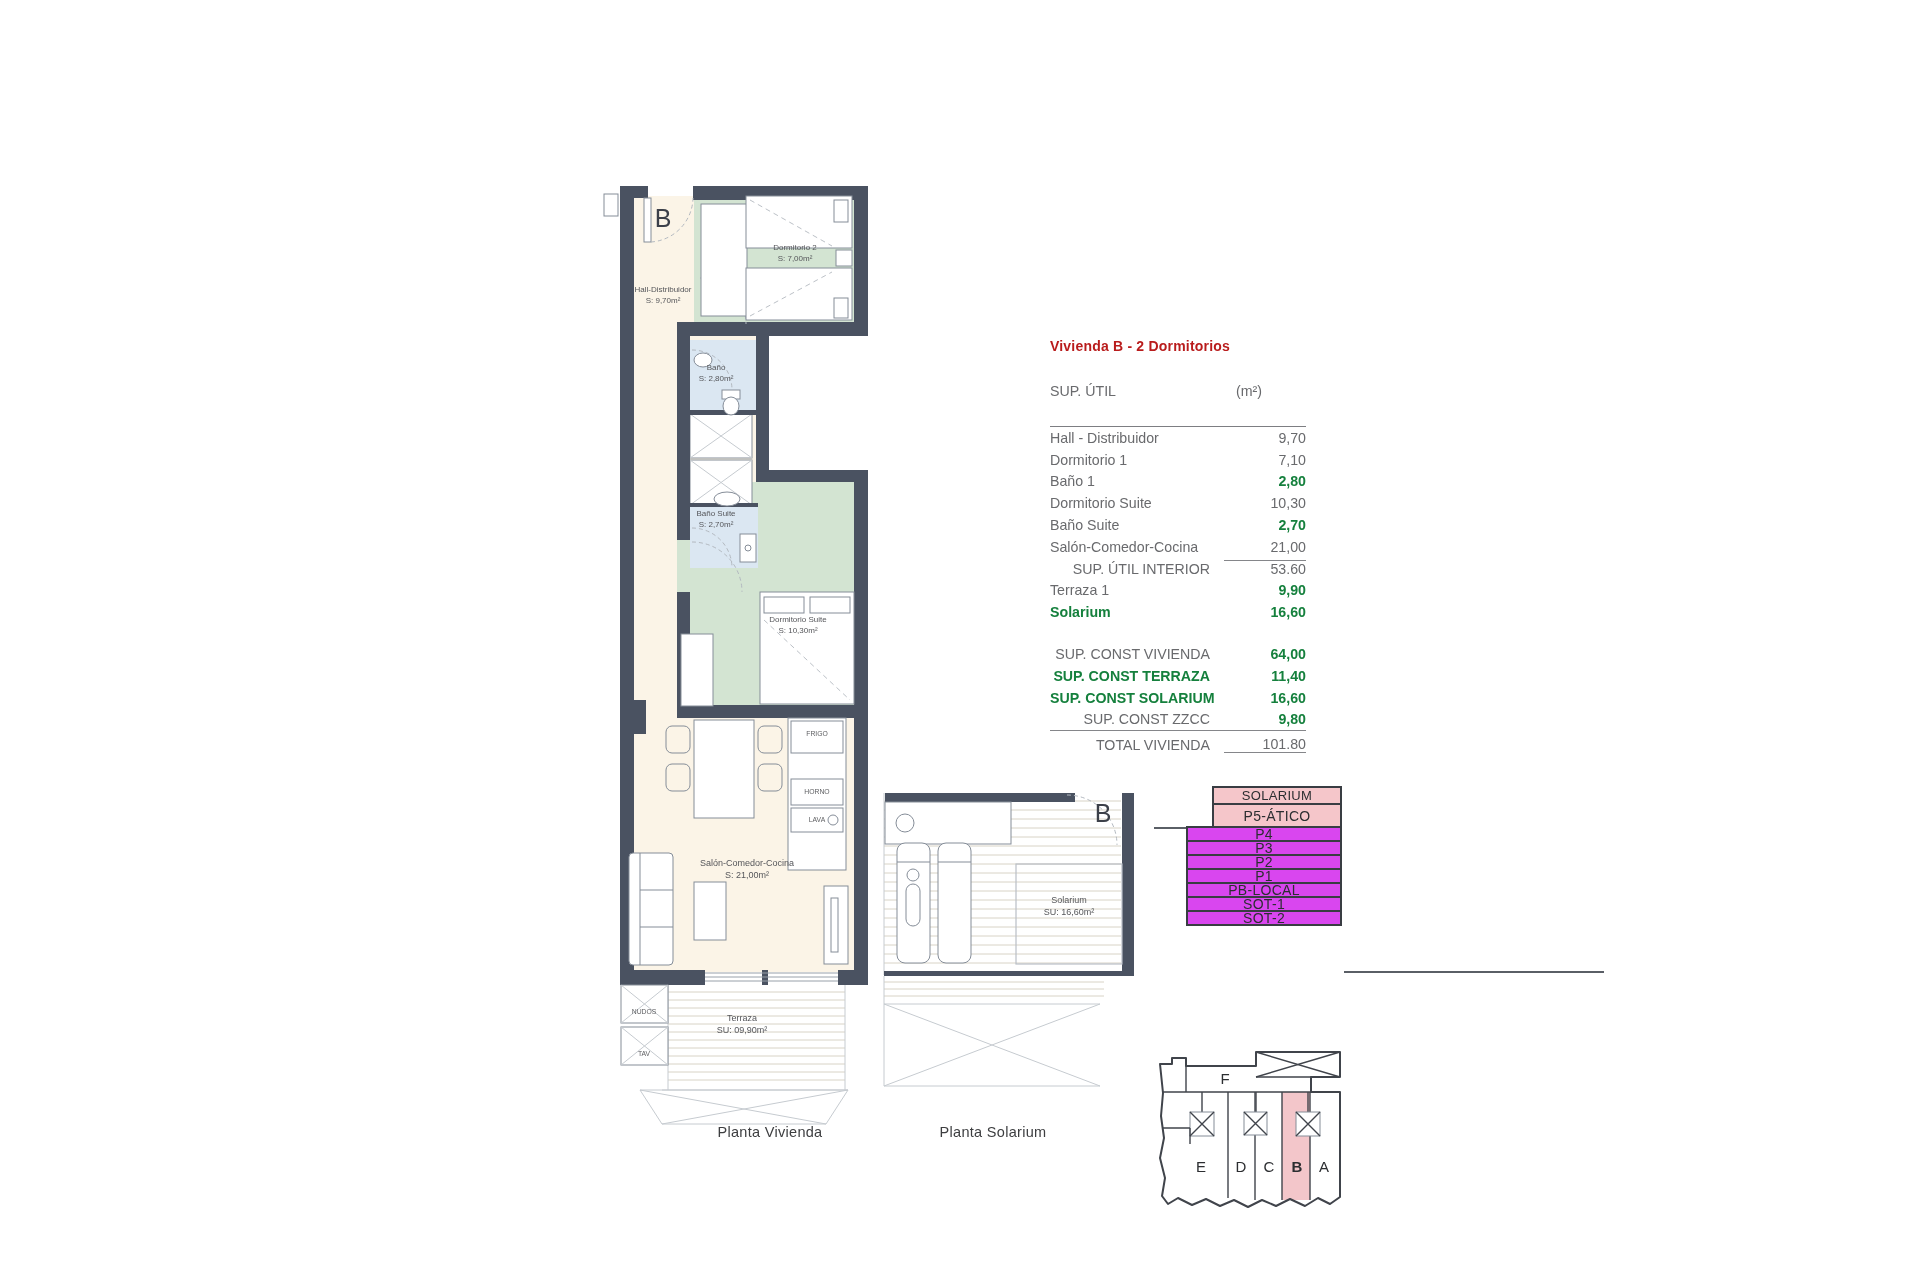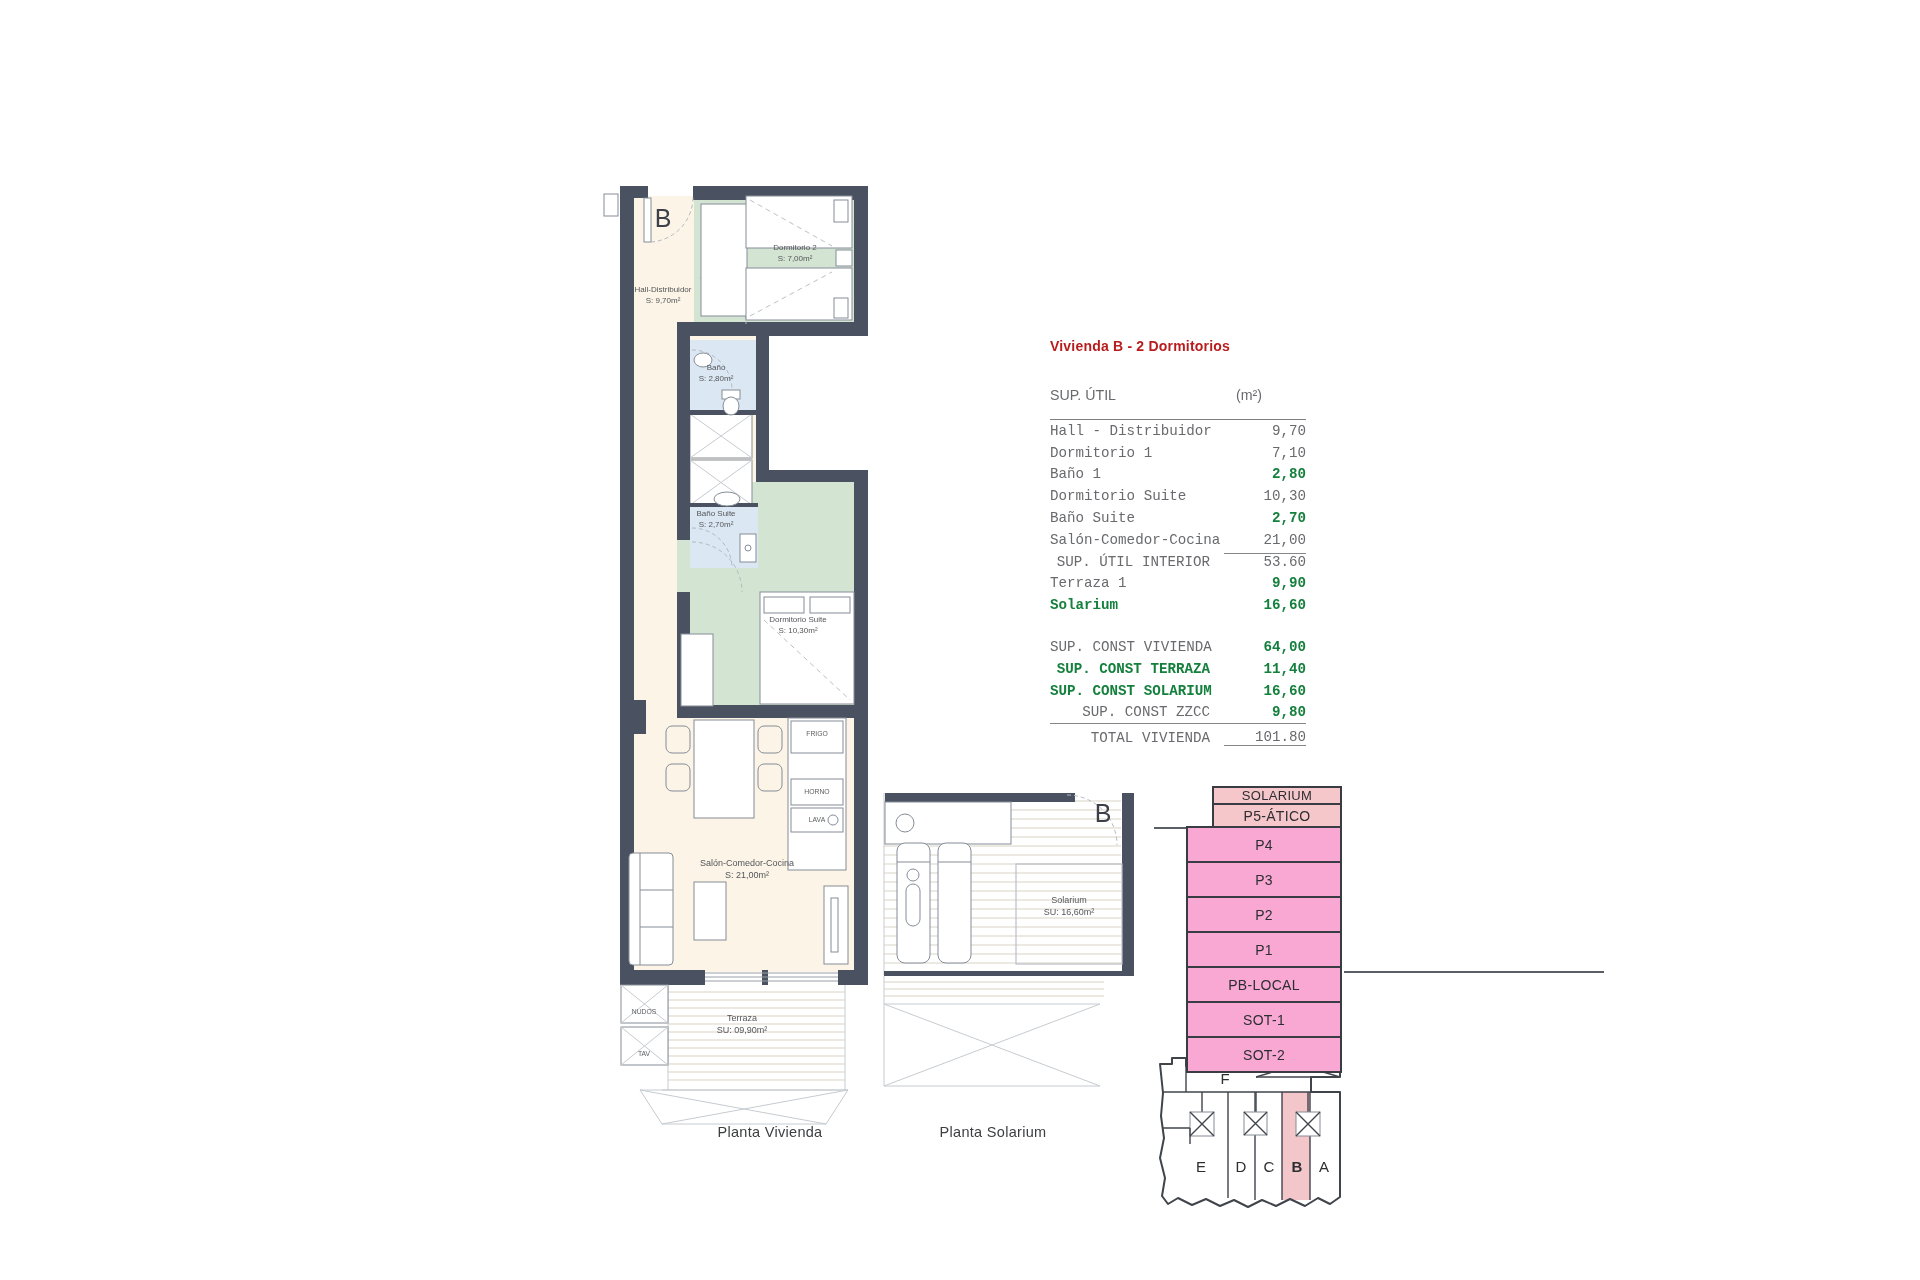--- a/index.html
+++ b/index.html
@@ -17,38 +17,38 @@
   .furnl{fill:none;stroke:#858d98;stroke-width:1;}
   .dash{fill:none;stroke:#bcc1c7;stroke-width:1;stroke-dasharray:5 4;}
   .deck{fill:none;stroke:#d8d3c6;stroke-width:1;}
   .lightln{fill:none;stroke:#c6cbd0;stroke-width:1;}
   .fp{fill:none;stroke:#40444b;stroke-width:2;stroke-linejoin:round;}
   .fpi{fill:none;stroke:#40444b;stroke-width:1.4;}
 
   
   .summary{position:absolute;left:1050px;top:338px;width:256px;color:#696a6d;font-size:14.2px;}
   .sum-title{font-size:14px;font-weight:bold;color:#b91c1c;letter-spacing:.2px;}
-  .hdr{display:flex;justify-content:space-between;align-items:center;height:24px;
-       border-bottom:1.2px solid #7d7e82;margin-top:29px;padding-bottom:12px;}
+  .hdr{display:flex;justify-content:space-between;align-items:flex-start;height:24px;
+       border-bottom:1.2px solid #7d7e82;margin-top:29px;padding-bottom:19px;}
   .hdr .unit{margin-right:44px;}
-  .srw{display:flex;justify-content:space-between;align-items:center;height:21.8px;font-family:Liberation Mono, monospace;}
+  .srw{display:flex;justify-content:space-between;align-items:center;height:21.8px;}
   .srw .lbl{white-space:nowrap;}
   .srw .val{width:82px;text-align:right;}
   .bold{font-weight:bold;color:#15803d;}
   .sub .lbl,.const .lbl{flex:1;text-align:right;padding-right:14px;}
   .sub .val{border-top:1.3px solid #85868a;}
   .gap20{height:20px;}
   .total{border-top:1.3px solid #85868a;align-items:flex-end;}
   .total .val{border-bottom:1.3px solid #85868a;}
 
   
   .stack{position:absolute;left:1186px;top:786px;width:156px;}
-  .srow{box-sizing:border-box;width:156px;height:37px;border:2px solid #393d43;margin-top:-2px;
+  .srow{box-sizing:border-box;width:156px;height:16px;border:2px solid #393d43;margin-top:-2px;
         display:flex;align-items:center;justify-content:center;font-size:14px;color:#2c2e31;
-        background:#f9a8d4;letter-spacing:.3px;}
+        background:#d946ef;letter-spacing:.3px;}
   .srow:first-child{margin-top:0;}
   .srow.pink{width:130px;margin-left:26px;background:#f5c6ca;}
   .h18{height:19px;font-size:13px;}
   .h24{height:25px;}
   .stack-tick{position:absolute;left:1154px;top:827px;width:32px;height:2px;background:#5a5f66;}
   .ground-line{position:absolute;left:1344px;top:971px;width:260px;height:2px;background:#5a5f66;}
 
   .caption{position:absolute;width:200px;text-align:center;font-size:14.5px;color:#3d3e40;letter-spacing:.3px;}
   .cap-viv{left:670px;top:1124px;}
   .cap-sol{left:893px;top:1124px;}

